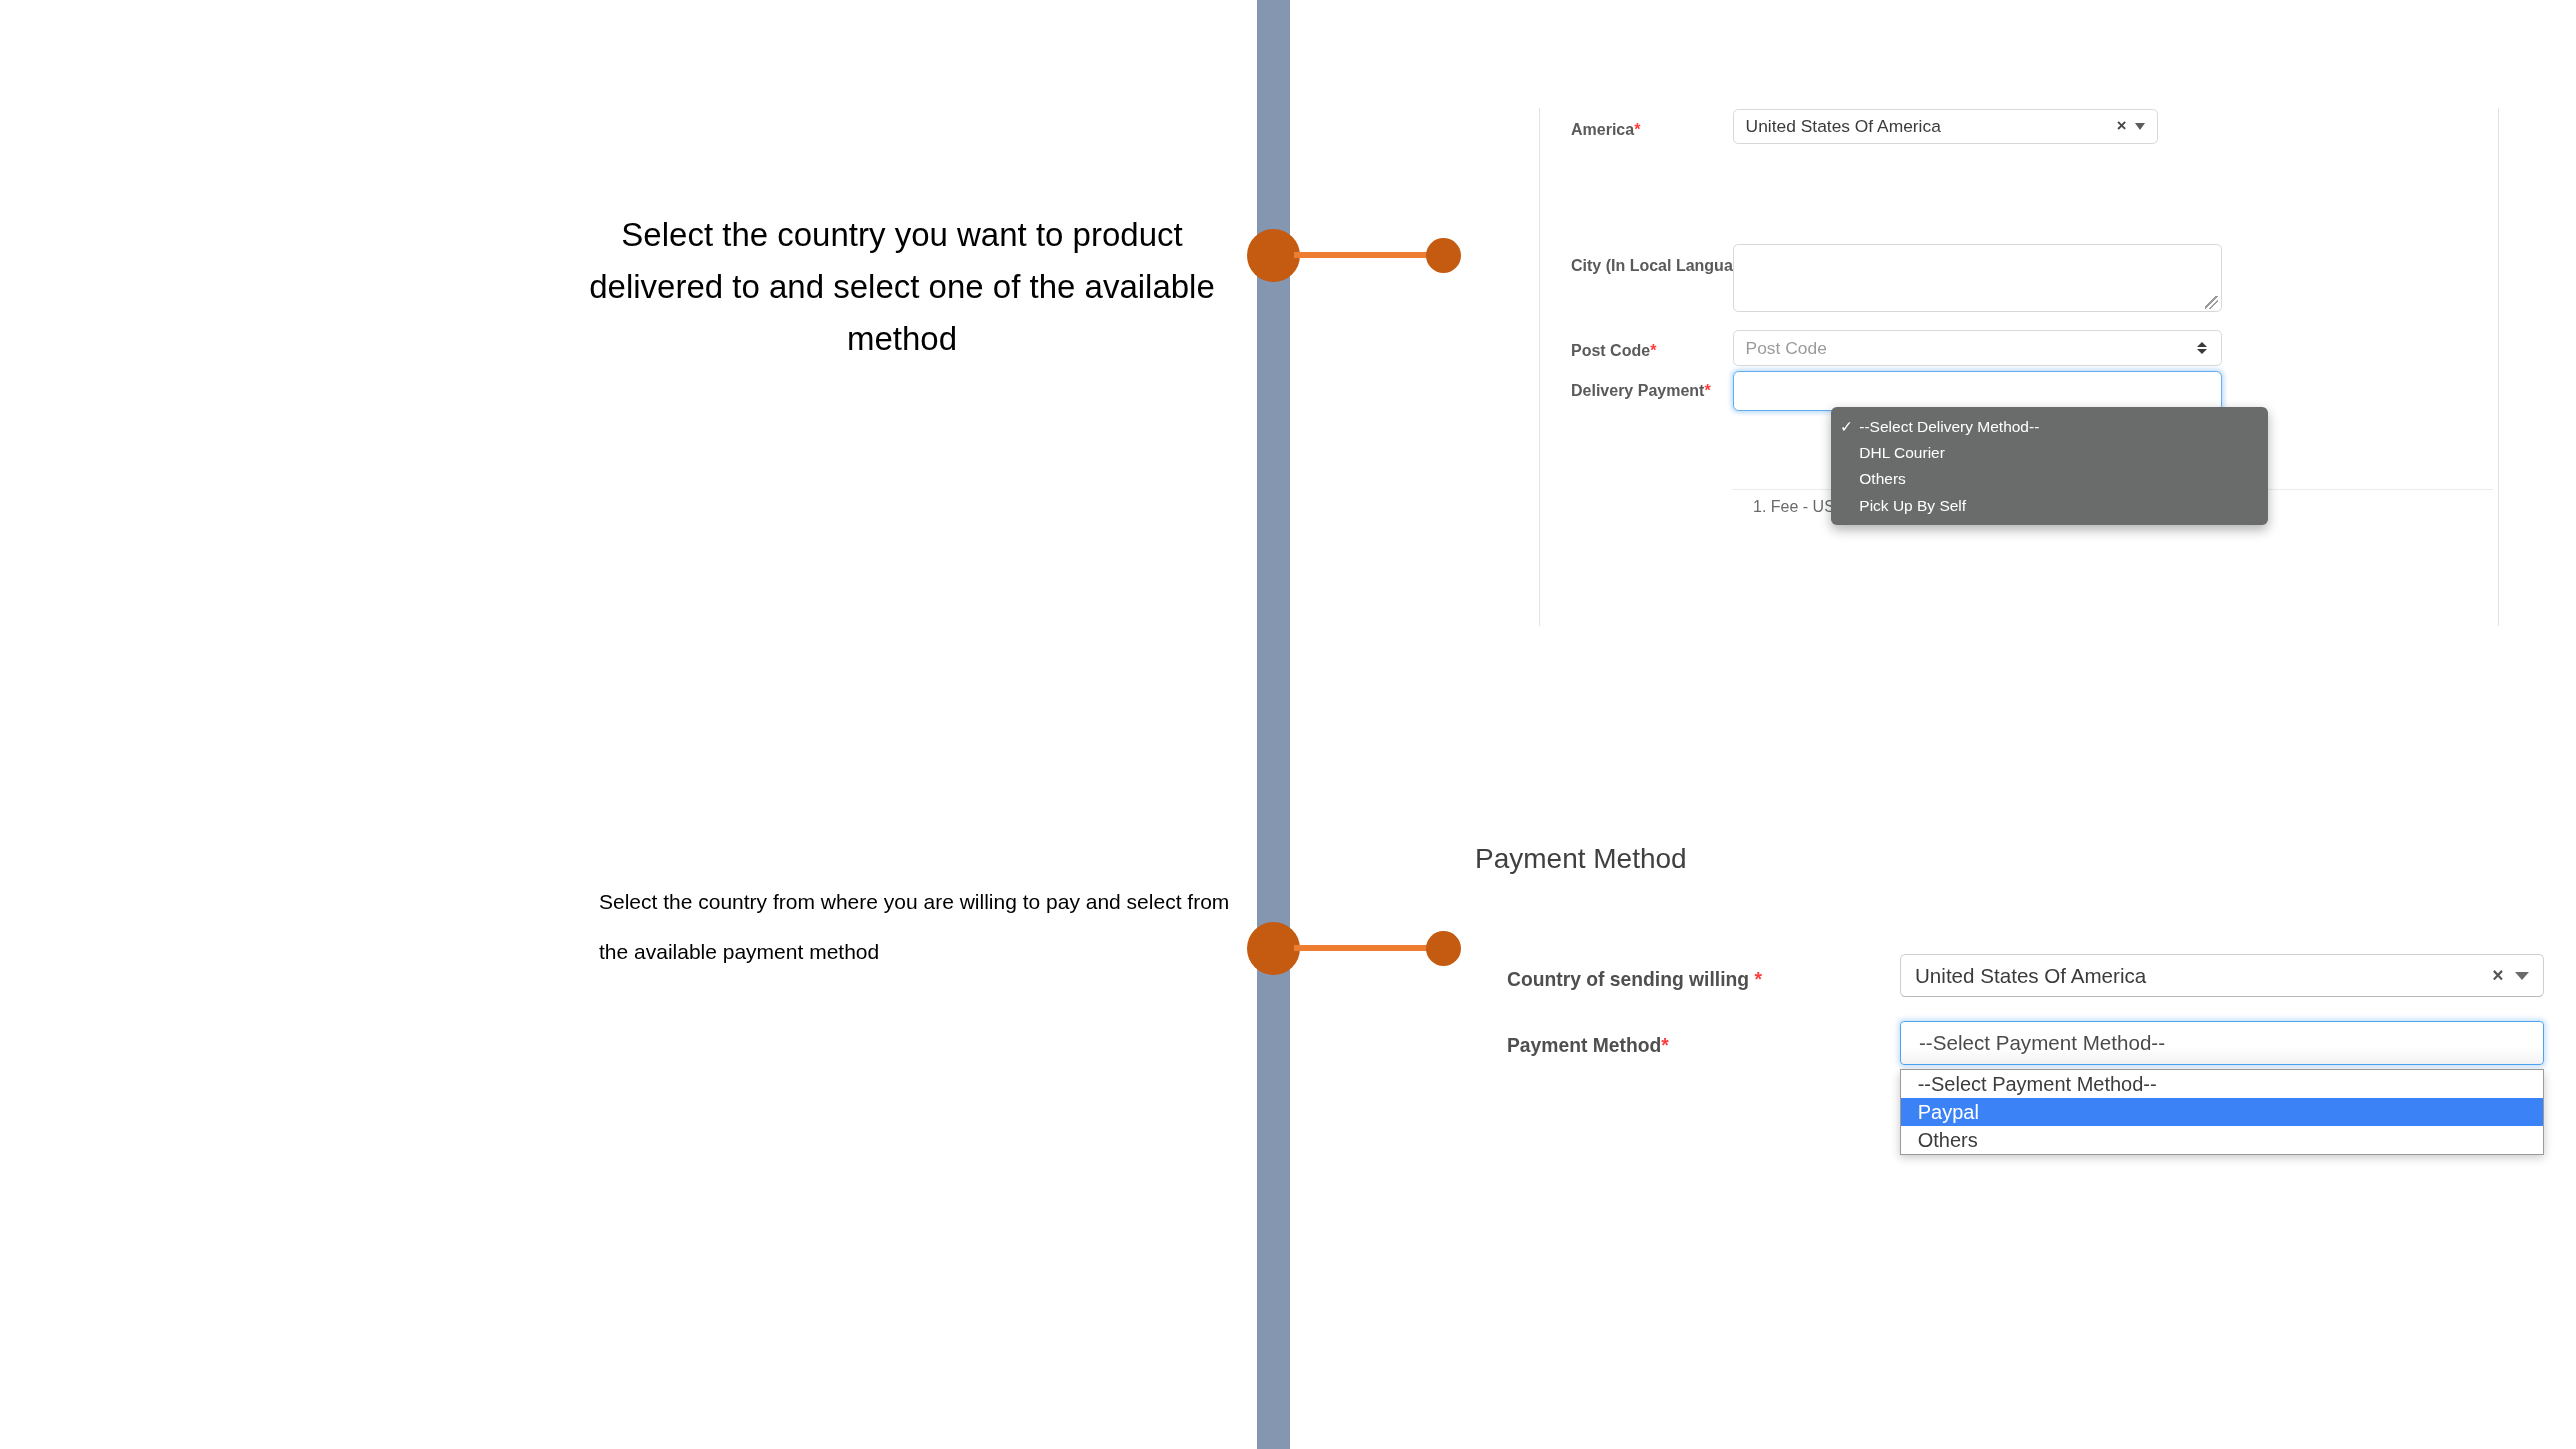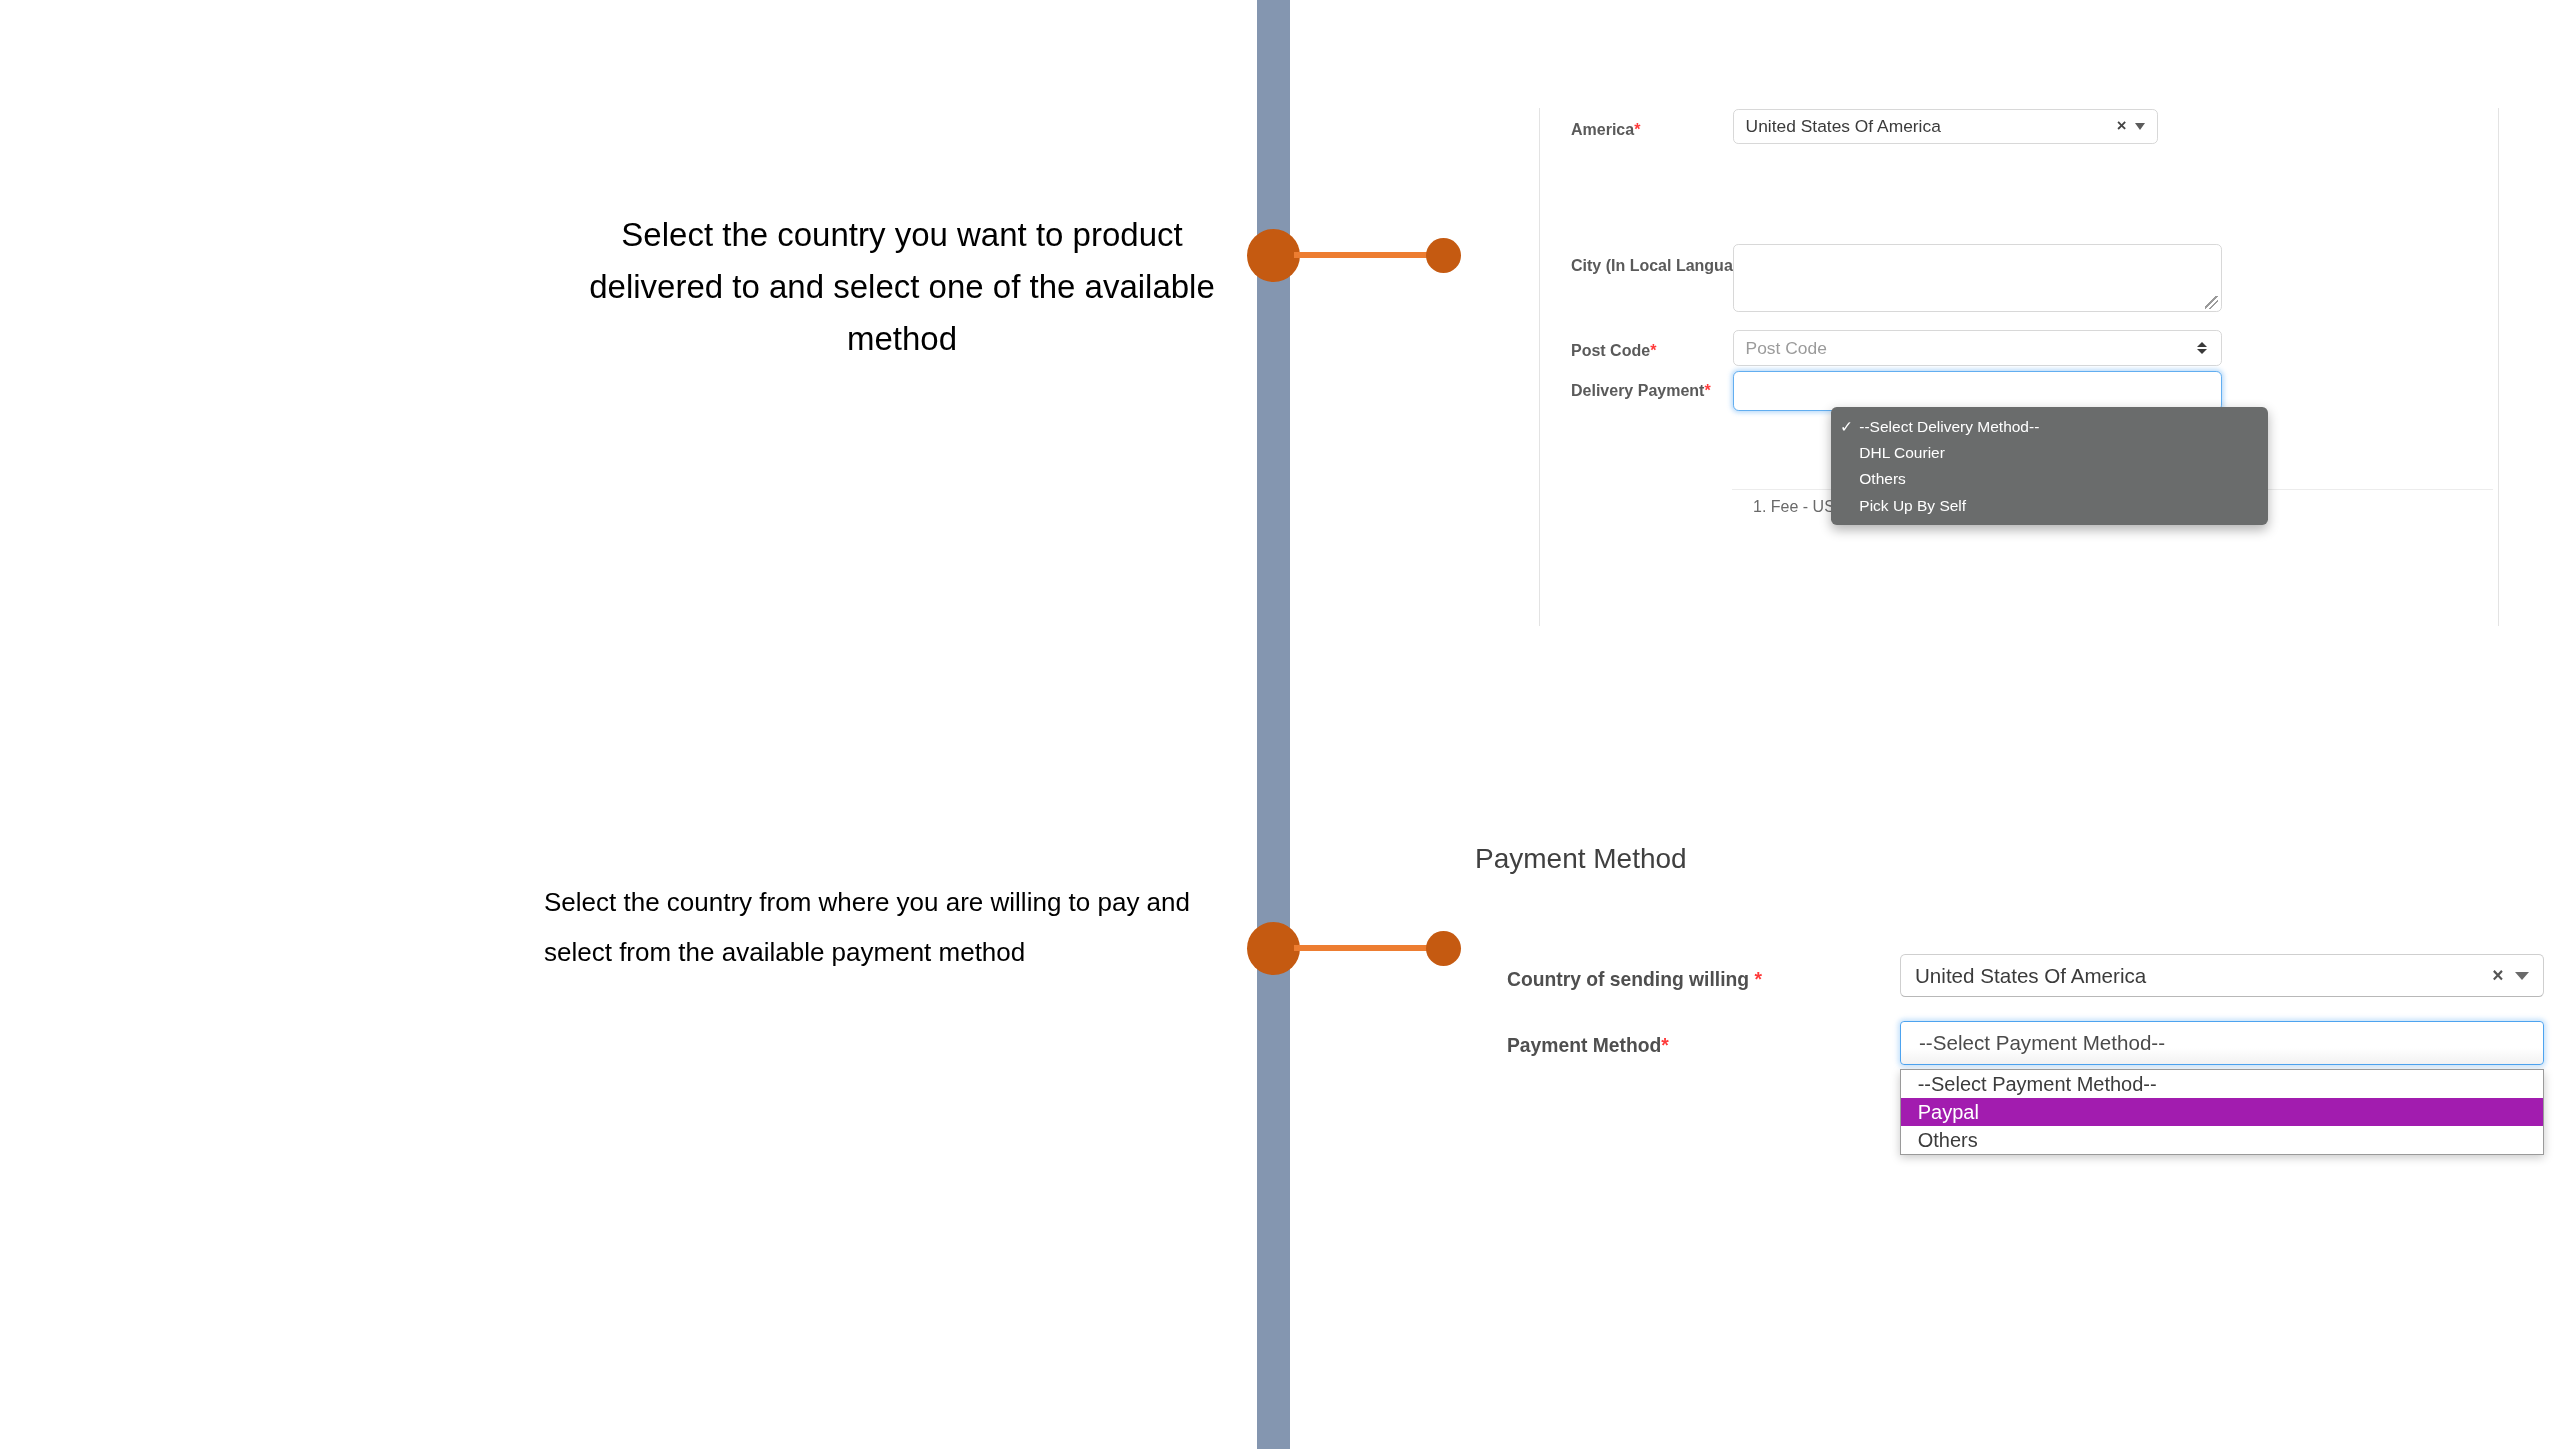--- a/index.html
+++ b/index.html
@@ -36,25 +36,25 @@
   }
   .callout-1 .callout-text {
     left: 554px;
     top: 209px;
     width: 696px;
     text-align: center;
     font-size: 33px;
     line-height: 52px;
   }
   .callout-2 .callout-text {
-    left: 544px;
+    left: 599px;
     top: 877px;
     width: 663px;
     text-align: left;
-    font-size: 26px;
+    font-size: 21px;
     line-height: 50px;
   }
 
   .node-big {
     position: absolute;
     width: 53px;
     height: 53px;
     border-radius: 50%;
     background: #C55A11;
   }
@@ -294,21 +294,21 @@
   .pay-option {
     display: flex;
     align-items: center;
     height: 28px;
     padding-left: 16.7px;
     font-size: 20px;
     color: #3c3c3c;
     font-family: "Liberation Sans", sans-serif;
     white-space: nowrap;
   }
-  .pay-option.selected { background: #a21caf; color: #ffffff; }
+  .pay-option.selected { background: #3b82f6; color: #ffffff; }
 </style>
 </head>
 <body>
 
 <div class="timeline-bar"></div>
 
 <div class="callout callout-1">
   <div class="callout-text">Select the country you want to product delivered to and select one of the available method</div>
   <div class="node-big"></div>
   <div class="connector"></div>

